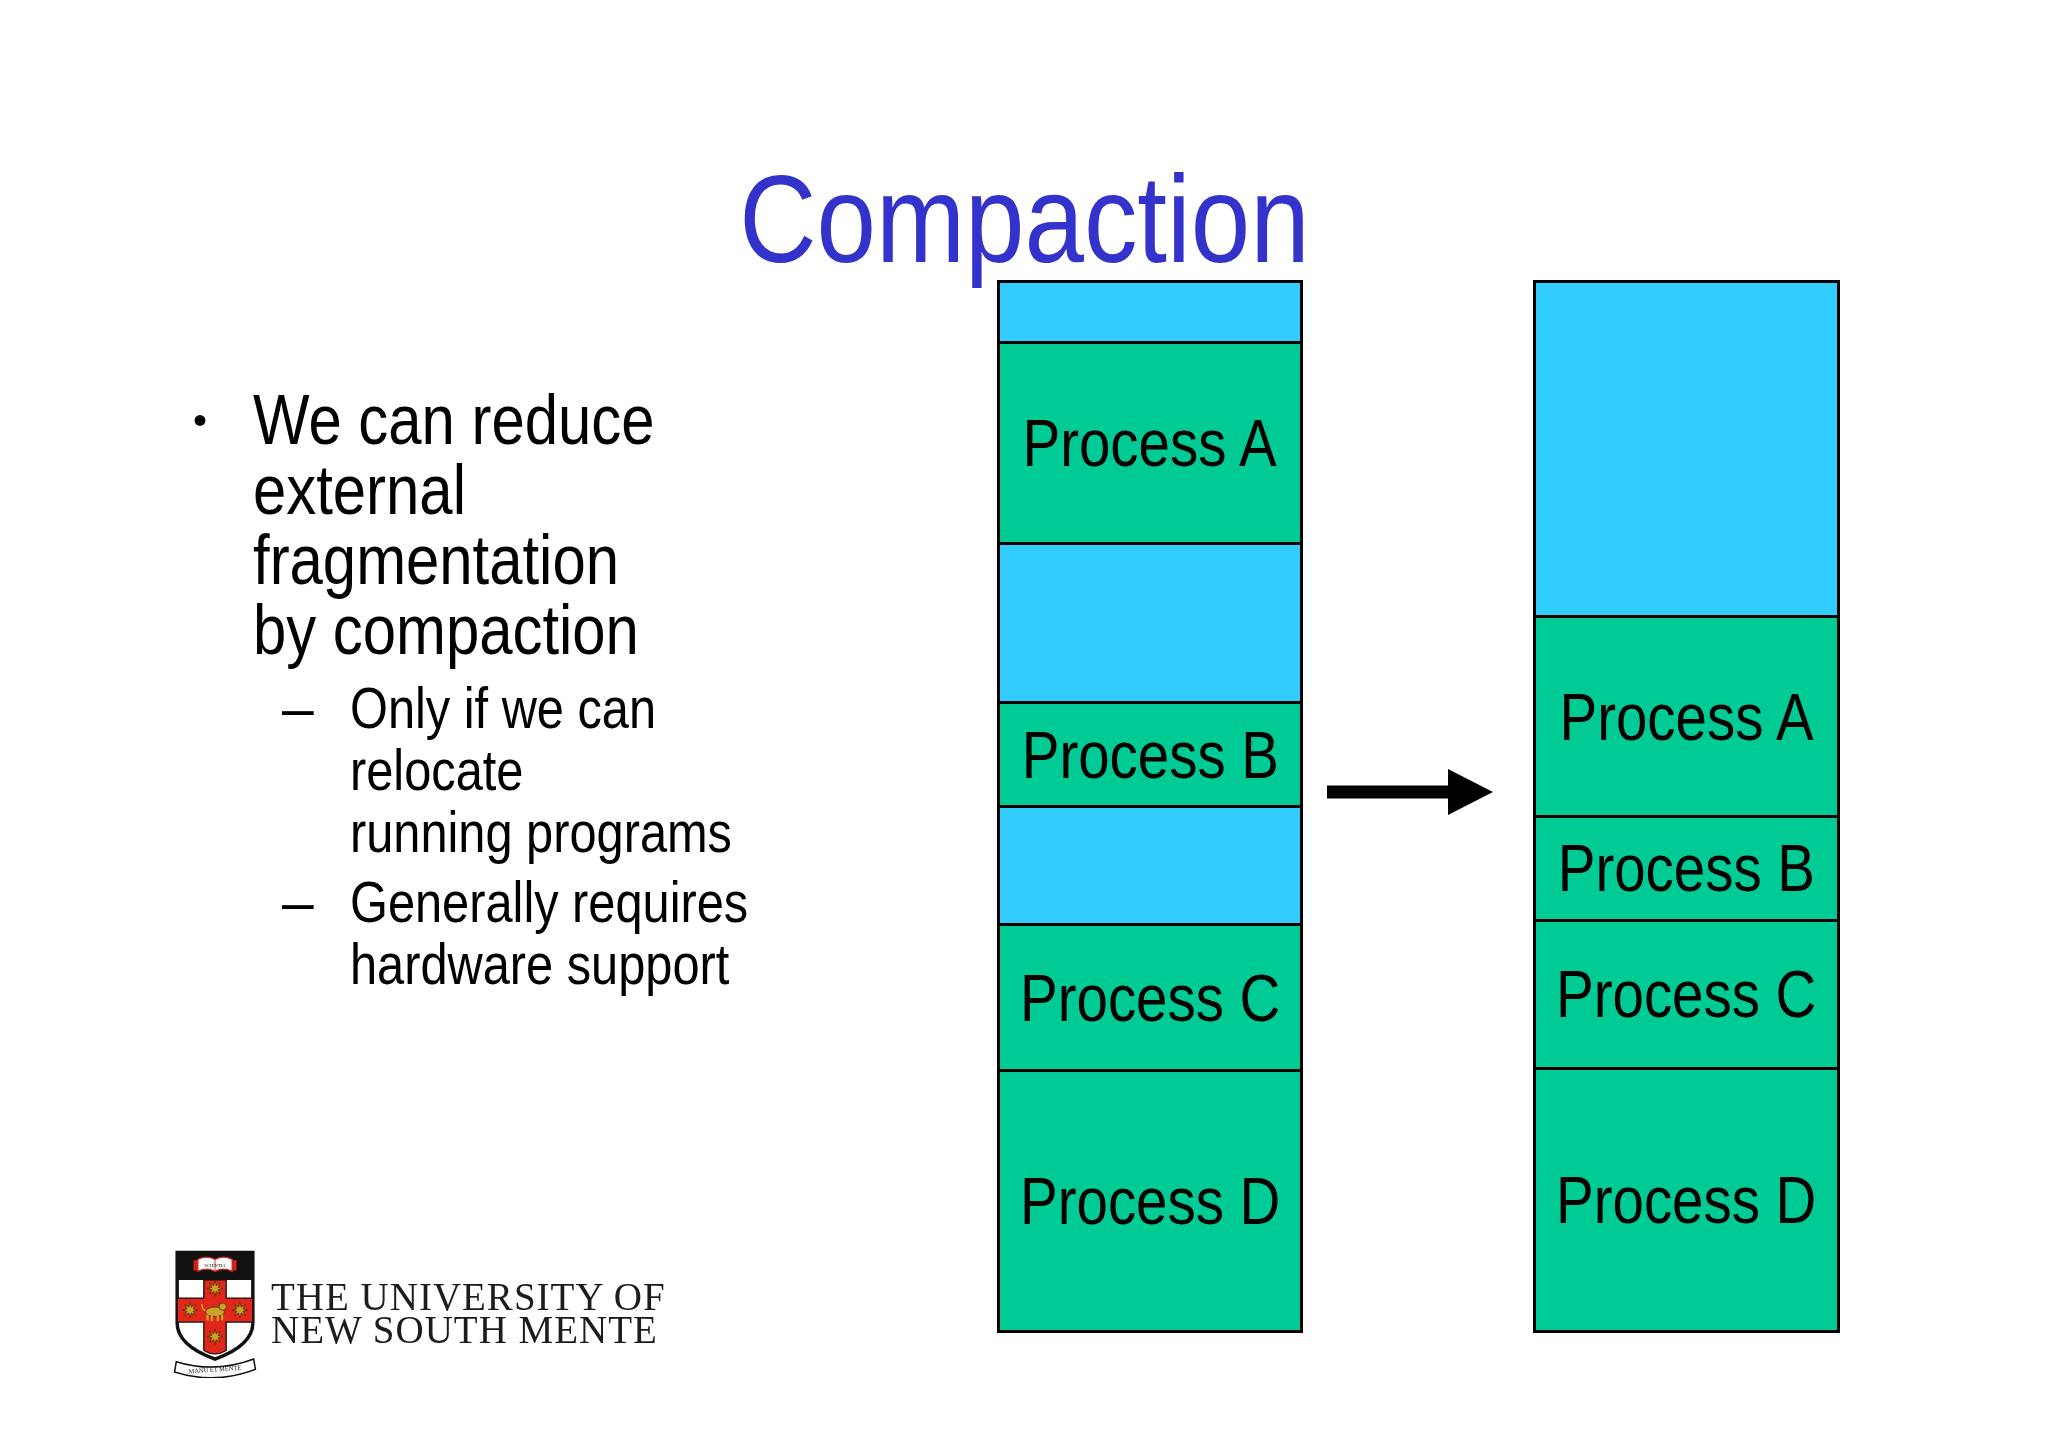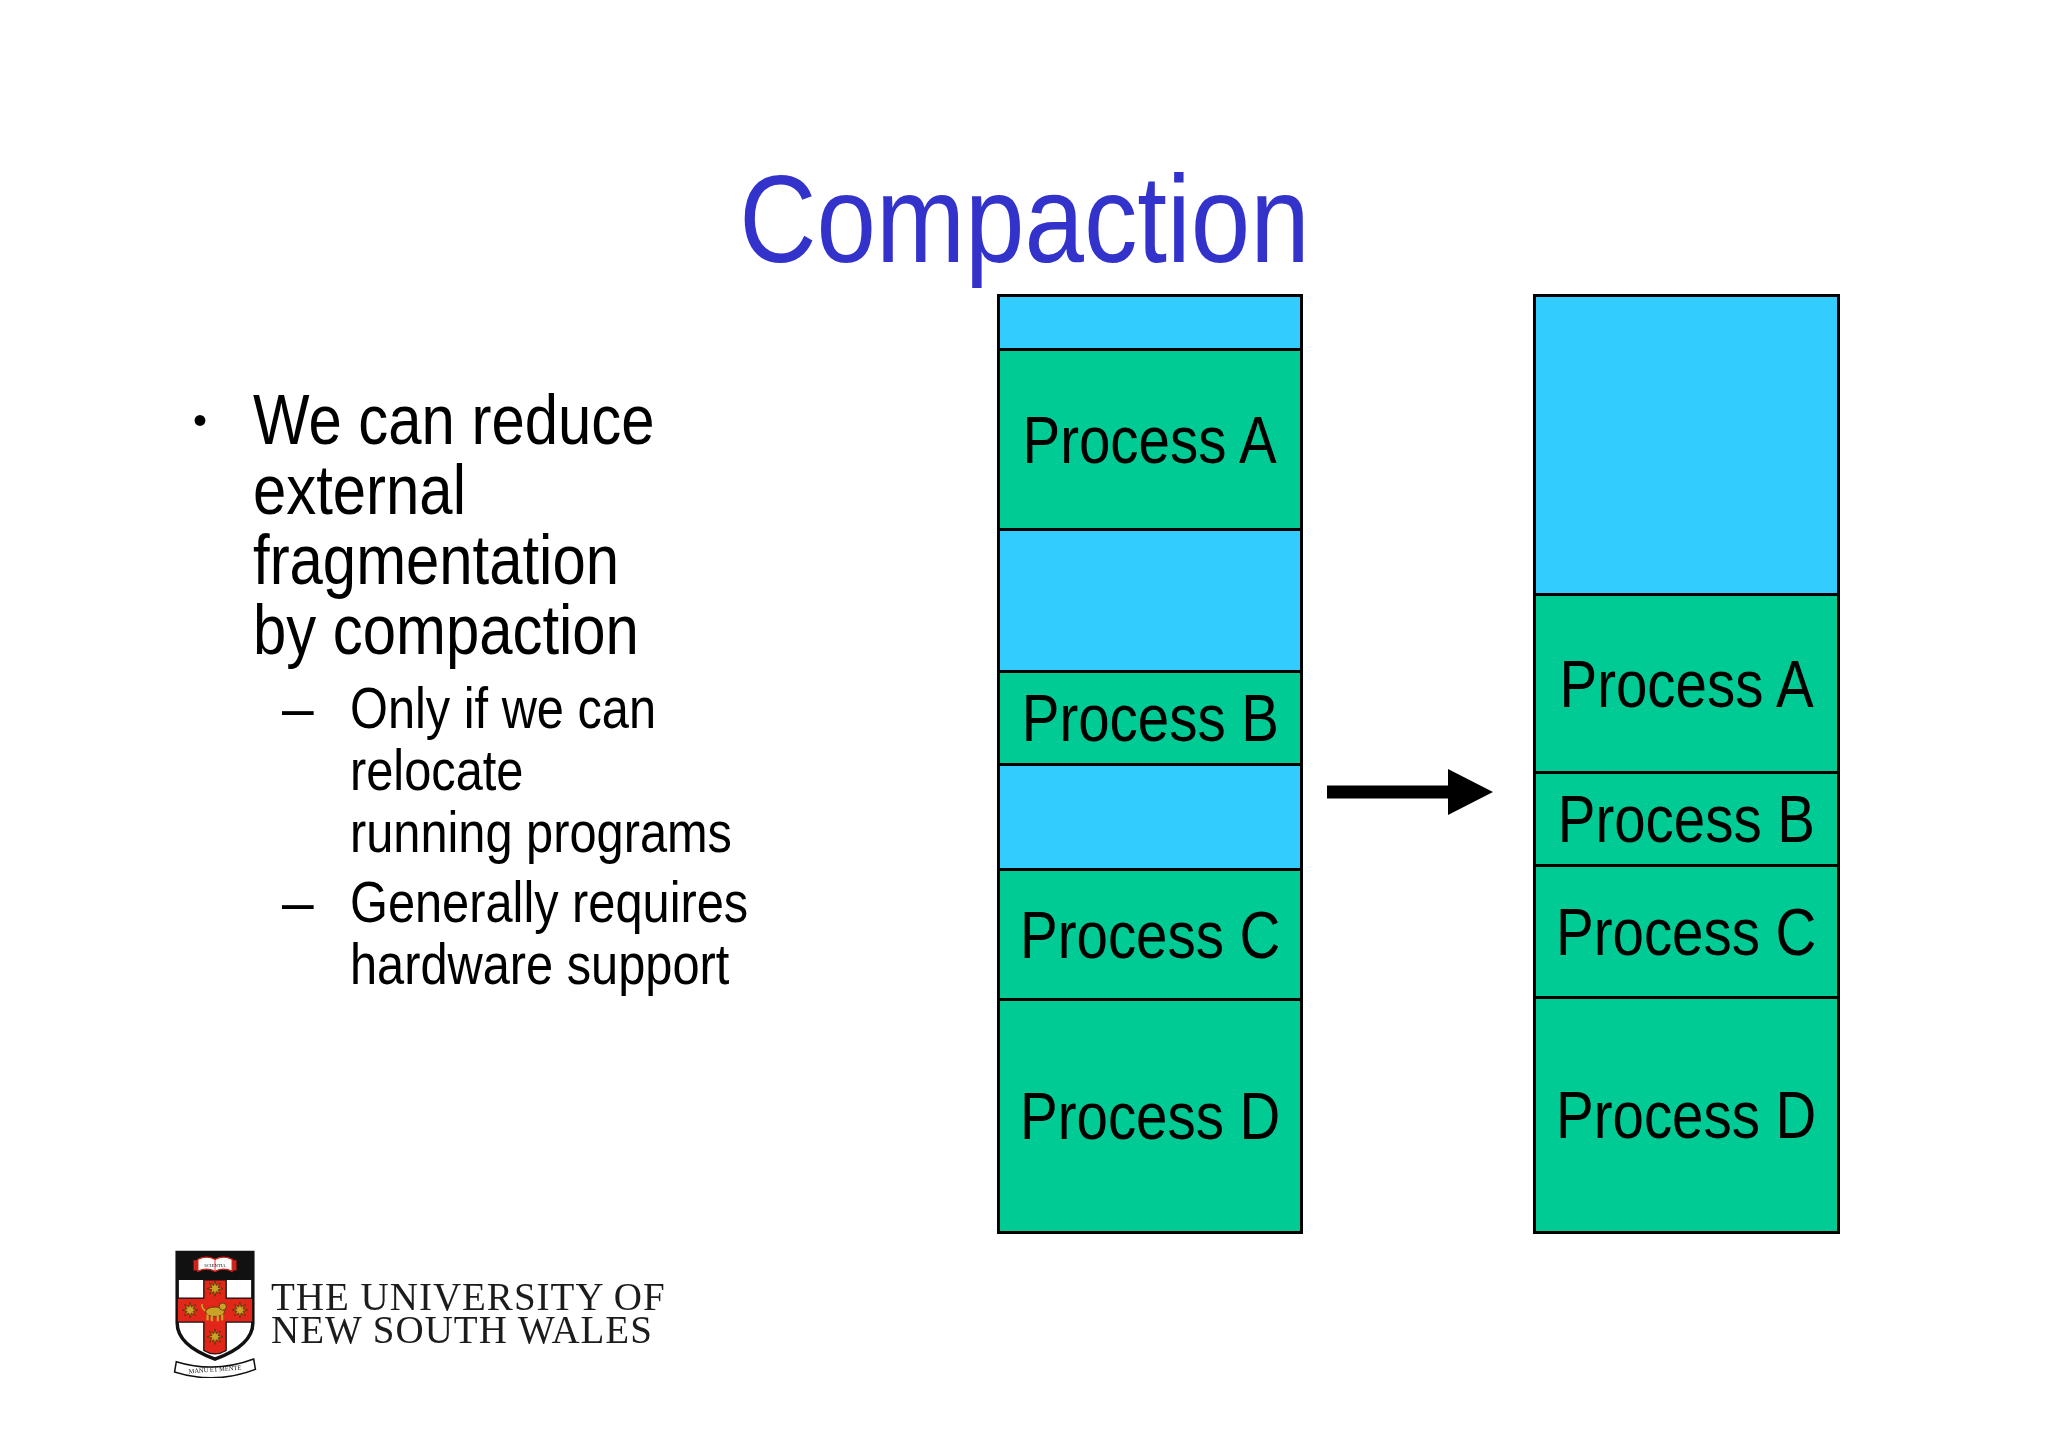--- a/index.html
+++ b/index.html
@@ -35,21 +35,21 @@
   .sub-item{display:flex;align-items:flex-start;}
   .sub-item + .sub-item{margin-top:8px;}
   .sub-marker{
     flex:0 0 68px;font-size:57px;line-height:62px;
   }
   .sub-text{
     font-size:57px;line-height:62px;white-space:pre-line;
   }
 
   .mem-column{
-    position:absolute;top:294px;height:940px;
+    position:absolute;top:280px;height:1053px;
     box-sizing:border-box;border:3px solid #000;
     display:flex;flex-direction:column;
     background:#fff;
   }
   .col-before{left:997px;width:306px;}
   .col-after{left:1533px;width:307px;}
   .mem-block{
     flex-basis:0;min-height:0;
     display:flex;align-items:center;justify-content:center;
   }
@@ -169,16 +169,16 @@
     </g>
 
     <g>
       <path d="M5 131 Q50 145 95 128 L97 140 Q50 158 3 143 Z" fill="#ffffff" stroke="#111111" stroke-width="1.8"></path>
       <text x="50" y="142.5" font-size="7.5" text-anchor="middle" fill="#111" font-family="Liberation Serif, serif" transform="rotate(-4 50 141)">MANU ET MENTE</text>
     </g>
   </svg>
 
   <div class="lockup">
     <div>THE UNIVERSITY OF</div>
-    <div>NEW SOUTH WALES</div>
+    <div>NEW SOUTH MENTE</div>
   </div>
 
 </div>
 
 </body></html>

